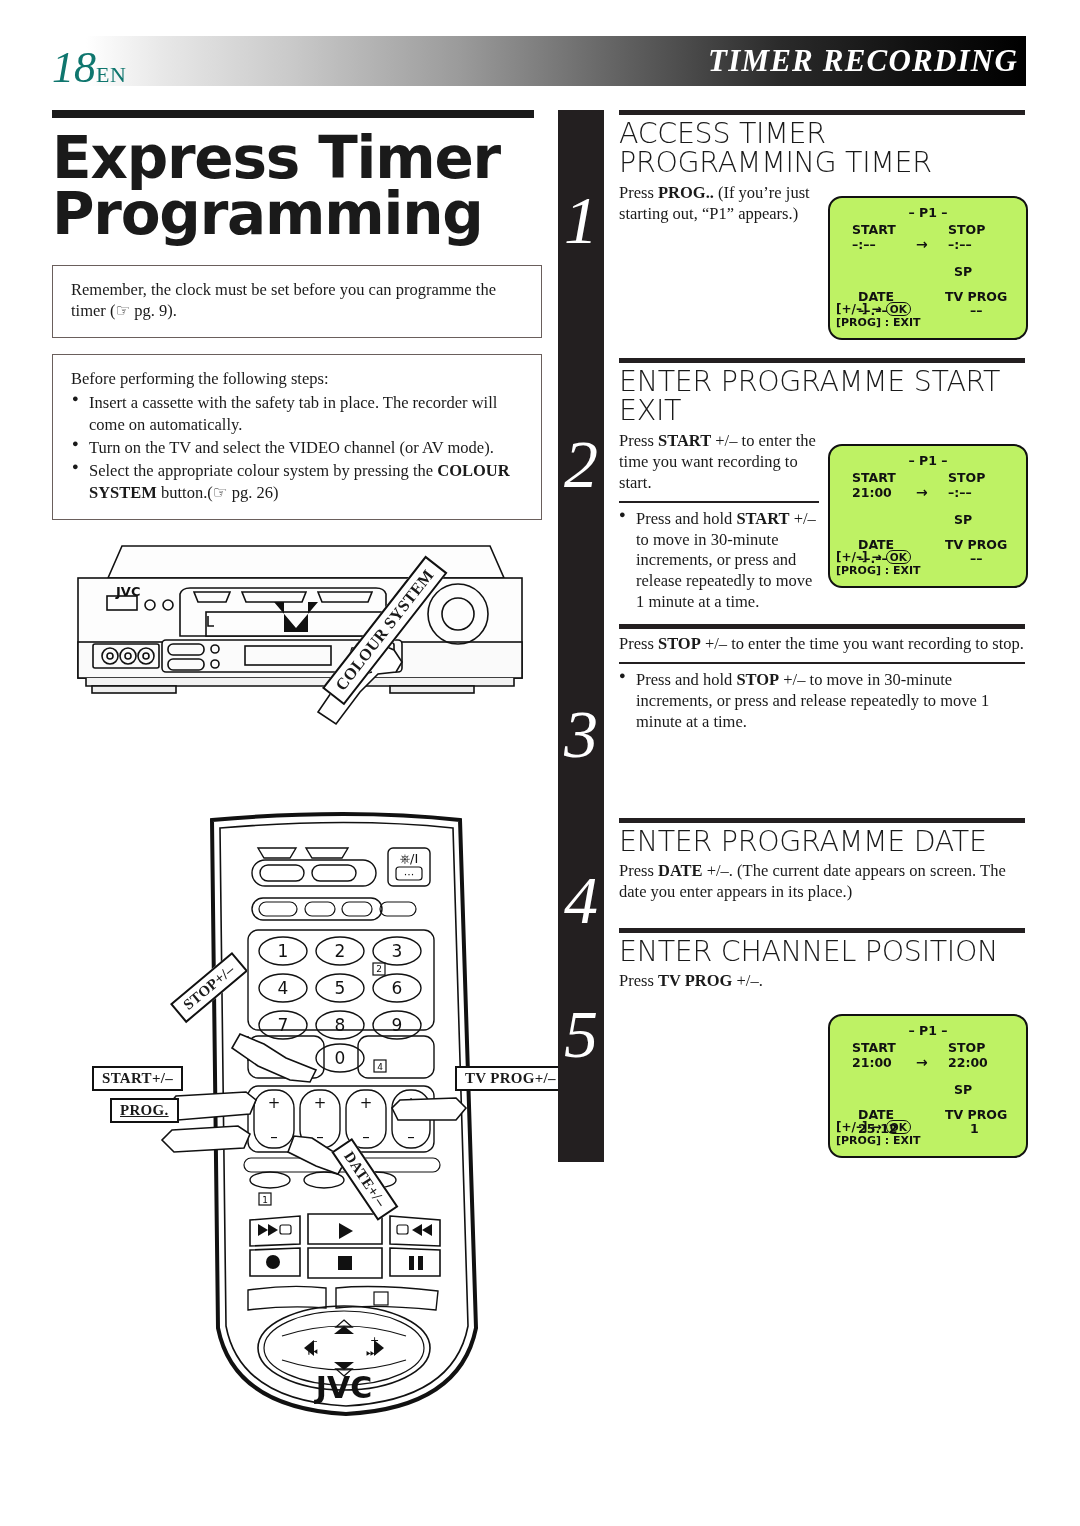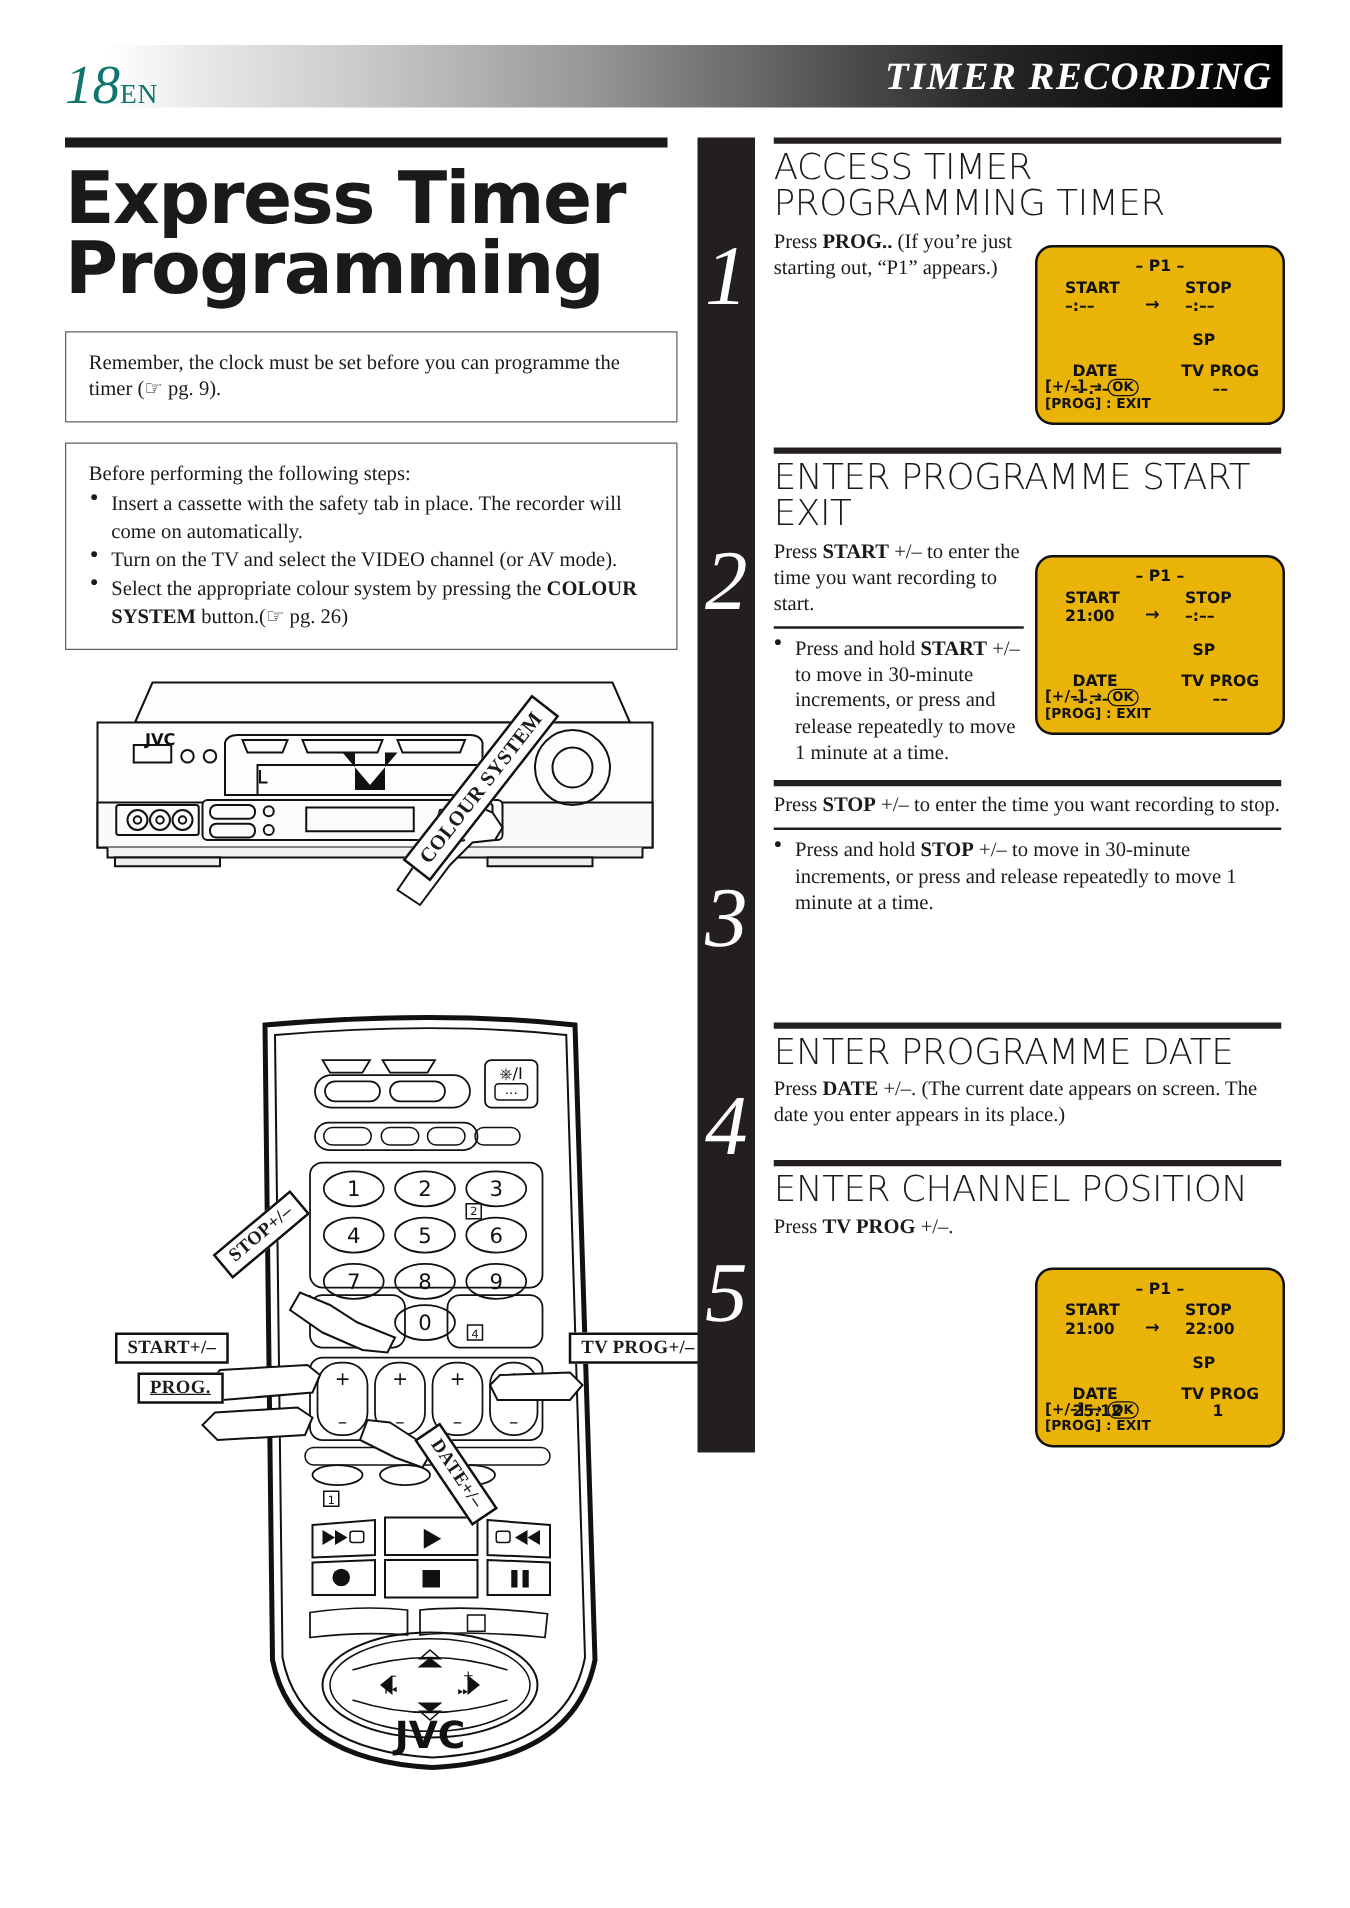--- a/index.html
+++ b/index.html
@@ -82,21 +82,21 @@
     font-family:"Liberation Serif",serif;font-size:16.5px;line-height:1.27;margin-top:5px;
   }
   .blist{list-style:none;margin:4px 0 0 0;padding:0;font-family:"Liberation Serif",serif;font-size:16.5px;line-height:1.27;}
   .blist li{position:relative;padding-left:17px;}
   .blist li:before{content:"\25CF";position:absolute;left:0px;top:-1px;font-size:11px;}
   .sep{height:2px;background:#231f20;margin:7px 0 6px 0;}
   .narrow{width:200px;}
 
   
   .osd{
-    position:absolute;border:2.2px solid #111;border-radius:14px;background:#eab308;
+    position:absolute;border:2.2px solid #111;border-radius:14px;background:#bef264;
     width:196px;height:140px;font-family:"DejaVu Sans",sans-serif;font-weight:bold;
     font-size:12.5px;color:#111;
   }
   .osd .p1{position:absolute;left:0;right:0;top:7px;text-align:center;font-size:12.5px;}
   .osd .lblL{position:absolute;left:22px;top:24px;}
   .osd .valL{position:absolute;left:22px;top:39px;}
   .osd .arr{position:absolute;left:86px;top:38px;font-size:14px;}
   .osd .lblR{position:absolute;left:118px;top:24px;}
   .osd .valR{position:absolute;left:118px;top:39px;}
   .osd .sp{position:absolute;left:124px;top:66px;}

